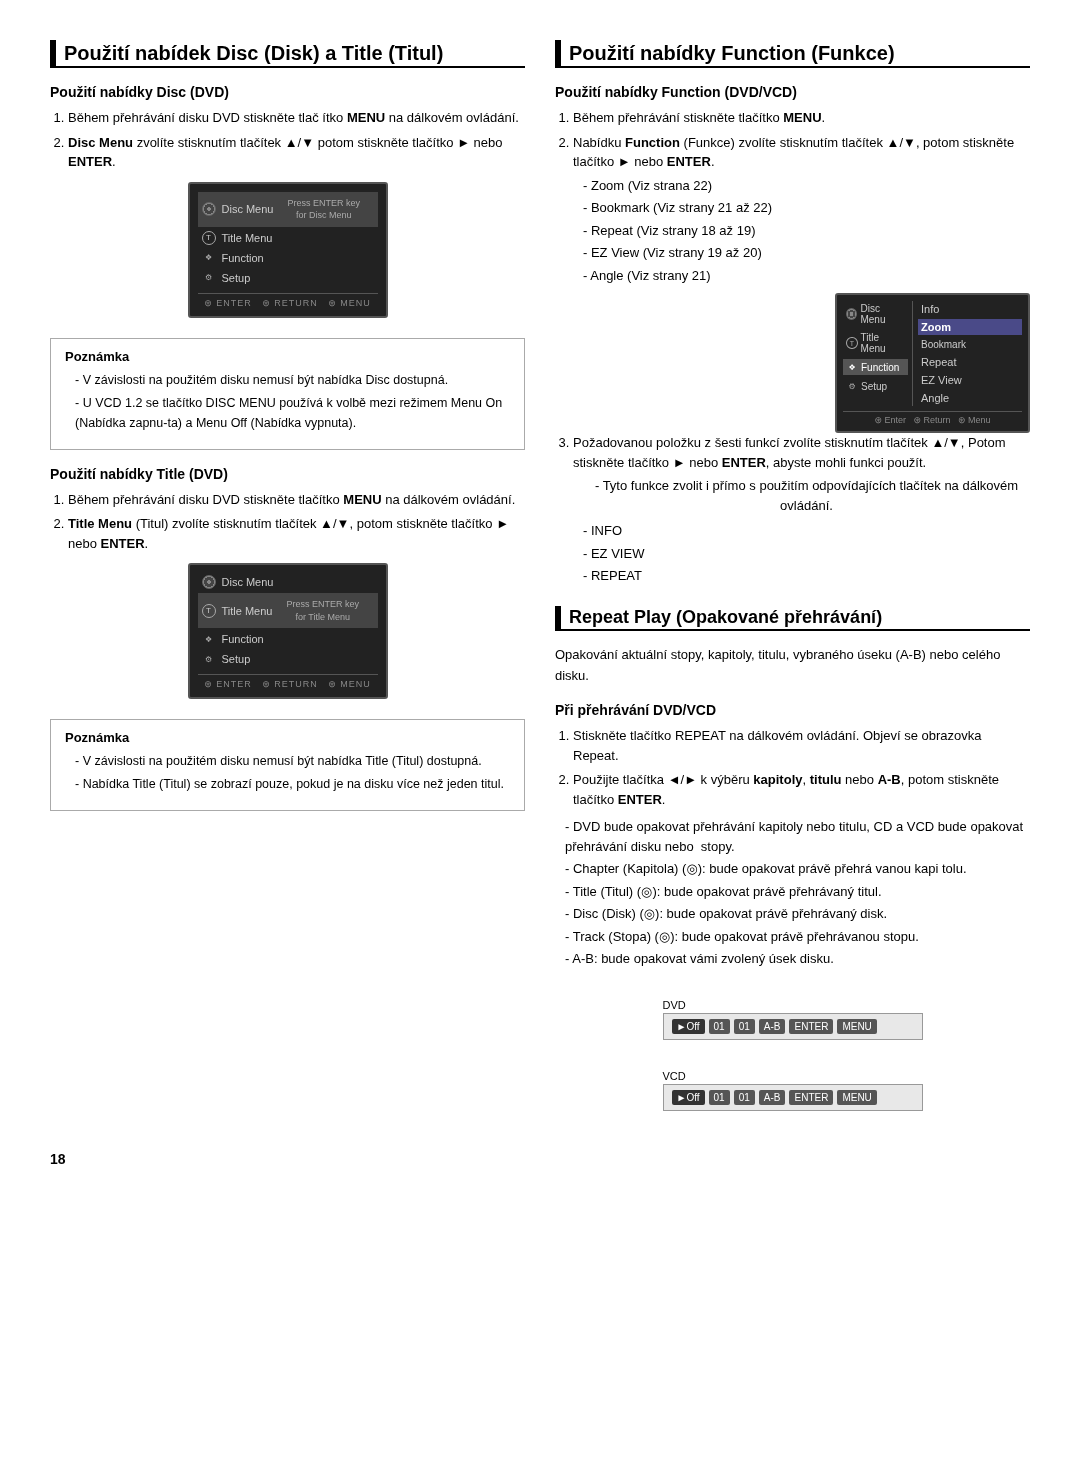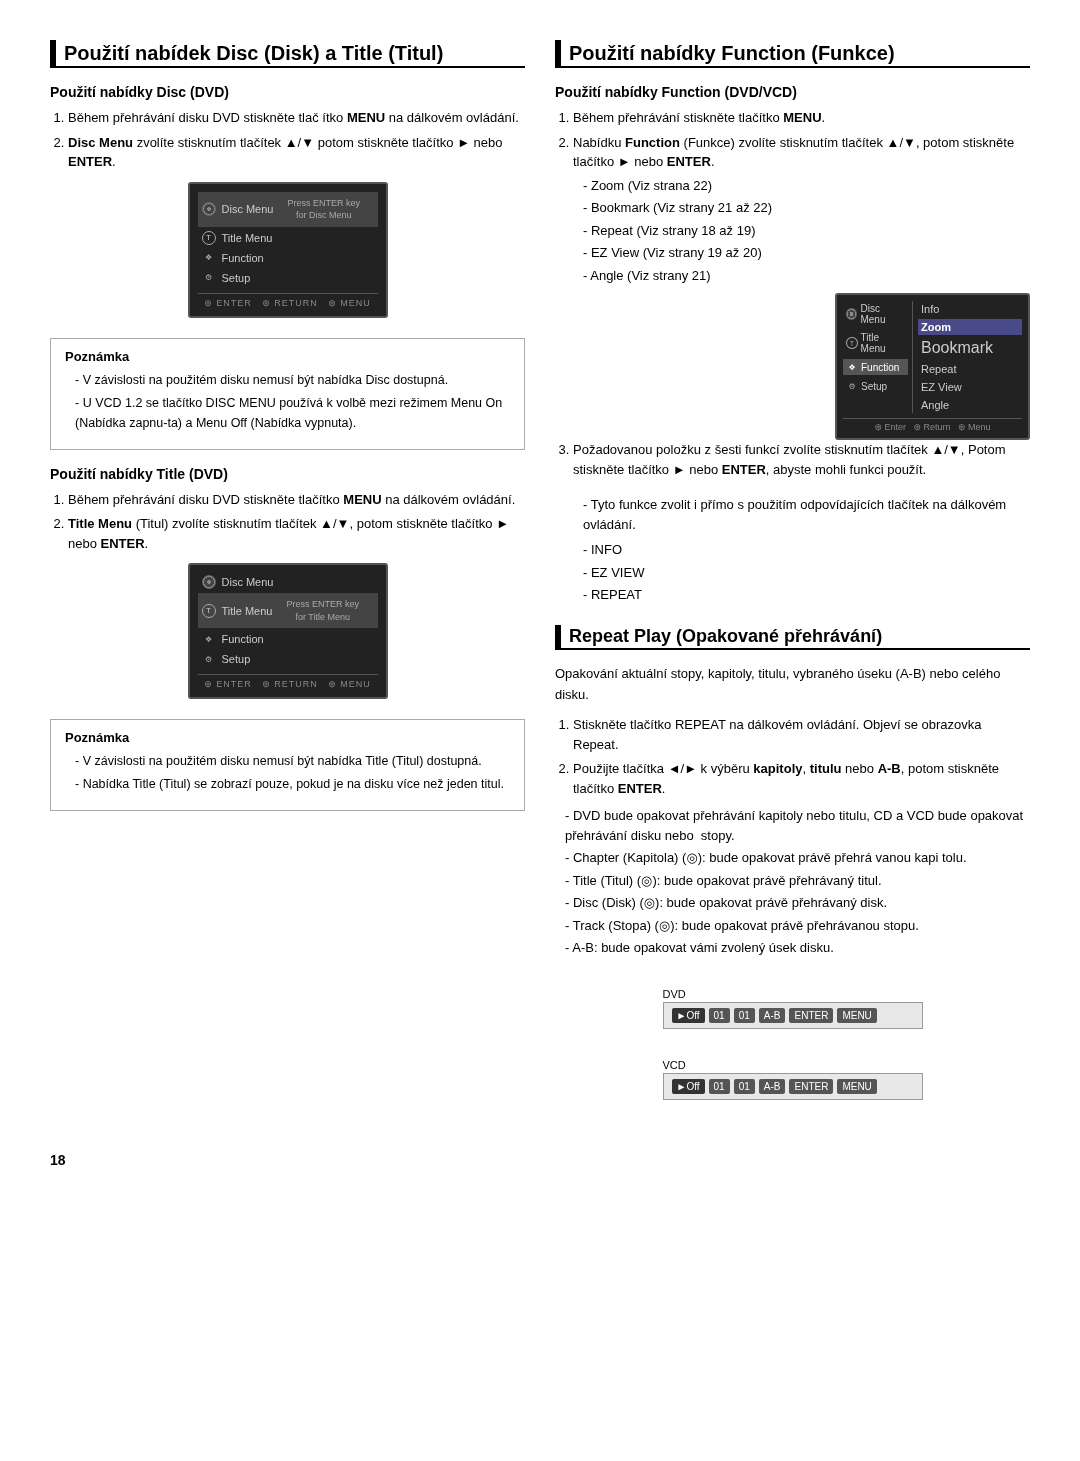--- a/index.html
+++ b/index.html
@@ -305,53 +305,54 @@
               </div>
               <div style="display:flex;align-items:center;gap:3px;padding:2px 3px;">
                 <div style="width:12px;height:12px;font-size:8px;display:flex;align-items:center;justify-content:center;color:#aaa;">⚙</div>
                 <span style="font-size:10px;color:#ccc;">Setup</span>
               </div>
             </div>
 
             <div style="display:flex;flex-direction:column;gap:2px;flex:1;border-left:1px solid #555;padding-left:5px;">
               <div style="padding:2px 3px;color:#ccc;font-size:11px;">Info</div>
               <div style="padding:2px 3px;background:#4a4a88;color:#fff;font-size:11px;font-weight:bold;">Zoom</div>
-              <div style="padding:2px 3px;color:#ccc;font-size:16px;">Bookmark</div>
+              <div style="padding:2px 3px;color:#ccc;font-size:10px;">Bookmark</div>
               <div style="padding:2px 3px;color:#ccc;font-size:11px;">Repeat</div>
               <div style="padding:2px 3px;color:#ccc;font-size:11px;">EZ View</div>
               <div style="padding:2px 3px;color:#ccc;font-size:11px;">Angle</div>
             </div>
           </div>
           <div style="margin-top:5px;border-top:1px solid #555;padding-top:3px;font-size:9px;color:#888;text-align:center;">⊛ Enter &nbsp; ⊛ Return &nbsp; ⊛ Menu</div>
         </div>
       </div>
 
       <ol start="3">
         <li>
           Požadovanou položku z šesti funkcí zvolíte stisknutím tlačítek ▲/▼, Potom stiskněte tlačítko ► nebo <b>ENTER</b>, abyste mohli funkci použít.
-          <ul style="margin-top:16px;">
+          <ul style="margin-top:4px;text-align:center;">
             <li>Tyto funkce zvolit i přímo s použitím odpovídajících tlačítek na dálkovém ovládání.</li>
           </ul>
           <ul style="margin-top:2px;">
             <li>INFO</li>
             <li>EZ VIEW</li>
             <li>REPEAT</li>
           </ul>
         </li>
       </ol>
     </div>
 
     <div class="section-wrapper">
       <div class="section-title smaller">
         <span>Repeat Play (Opakované přehrávání)</span>
       </div>
       <p style="margin-bottom:10px;line-height:1.6;">
         <span>Opakování aktuální stopy, kapitoly, titulu, vybraného úseku (A-B) nebo celého disku.</span>
       </p>
 
+      <div class="subsection-title">Při přehrávání DVD/VCD</div>
       <ol>
         <li>
           Stiskněte tlačítko REPEAT na dálkovém ovládání. Objeví se obrazovka Repeat.
         </li>
         <li>
           Použijte tlačítka ◄/► k výběru <b>kapitoly</b>, <b>titulu</b> nebo <b>A-B</b>, potom stiskněte tlačítko <b>ENTER</b>.
         </li>
       </ol>
       <ul style="">
         <li>DVD bude opakovat přehrávání kapitoly nebo titulu, CD a VCD bude opakovat přehrávání disku nebo &nbsp;stopy.</li>
@@ -387,15 +388,15 @@
               <span style="background:#555;color:#fff;padding:2px 5px;border-radius:2px;font-size:10px;">ENTER</span>
               <span style="background:#555;color:#fff;padding:2px 5px;border-radius:2px;font-size:10px;">MENU</span>
             </div>
           </div>
         </div>
       </div>
     </div>
   </div>
 </div>
 
-<div style="position:relative;margin-top:32px;">
+<div style="position:relative;margin-top:20px;">
   <span style="font-size:14px;font-weight:bold;">18</span>
 </div>
 
 </body></html>

